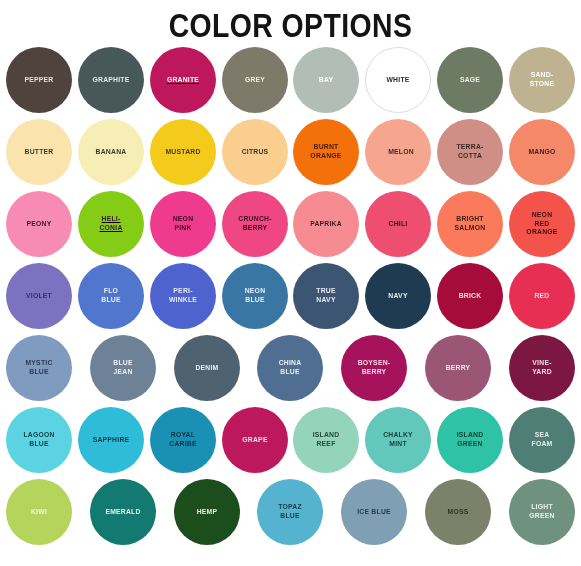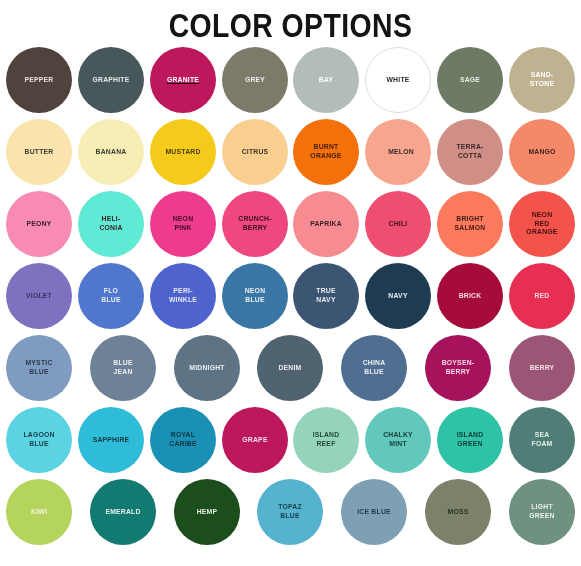--- a/index.html
+++ b/index.html
@@ -130,21 +130,21 @@
 COTTA</span>
         </div>
         <div class="swatch" style="background: rgb(244, 136, 104);">
           <span class="swatch-label" style="color: rgb(61, 36, 28);">MANGO</span>
         </div>
       </div>
       <div class="row">
         <div class="swatch" style="background: rgb(248, 139, 180);">
           <span class="swatch-label" style="color: rgb(58, 32, 41);">PEONY</span>
         </div>
-        <div class="swatch" style="background: #5eead4;">
+        <div class="swatch" style="background: #84cc16; text-decoration: underline;">
           <span class="swatch-label" style="color: rgb(61, 28, 42);">HELI-
 CONIA</span>
         </div>
         <div class="swatch" style="background: rgb(238, 59, 142);">
           <span class="swatch-label" style="color: rgb(60, 13, 37);">NEON
 PINK</span>
         </div>
         <div class="swatch" style="background: rgb(239, 71, 130);">
           <span class="swatch-label" style="color: rgb(61, 16, 33);">CRUNCH-
 BERRY</span>
@@ -197,37 +197,38 @@
       </div>
       <div class="row">
         <div class="swatch" style="background: rgb(127, 155, 192);">
           <span class="swatch-label" style="color: rgb(46, 59, 77);">MYSTIC
 BLUE</span>
         </div>
         <div class="swatch" style="background: rgb(109, 130, 150);">
           <span class="swatch-label" style="color: rgb(238, 241, 244);">BLUE
 JEAN</span>
         </div>
-        <div class="swatch" style="background: rgb(94, 115, 132);">
-          <span class="swatch-label" style="color: rgb(238, 241, 243);">MIDNIGHT</span>
-        </div>
         <div class="swatch" style="background: rgb(79, 98, 112);">
           <span class="swatch-label" style="color: rgb(236, 239, 241);">DENIM</span>
         </div>
         <div class="swatch" style="background: rgb(79, 110, 145);">
           <span class="swatch-label" style="color: rgb(235, 240, 245);">CHINA
 BLUE</span>
         </div>
         <div class="swatch" style="background: rgb(166, 19, 92);">
           <span class="swatch-label" style="color: rgb(246, 219, 231);">BOYSEN-
 BERRY</span>
         </div>
         <div class="swatch" style="background: rgb(155, 86, 117);">
           <span class="swatch-label" style="color: rgb(245, 227, 234);">BERRY</span>
         </div>
+        <div class="swatch" style="background: rgb(124, 23, 67);">
+          <span class="swatch-label" style="color: rgb(243, 219, 227);">VINE-
+YARD</span>
+        </div>
       </div>
       <div class="row">
         <div class="swatch" style="background: rgb(92, 211, 227);">
           <span class="swatch-label" style="color: rgb(20, 62, 68);">LAGOON
 BLUE</span>
         </div>
         <div class="swatch" style="background: rgb(47, 188, 216); justify-content: center;">
           <span class="swatch-label" style="color: rgb(16, 56, 63);">SAPPHIRE</span>
         </div>
         <div class="swatch" style="background: rgb(26, 144, 181);">

